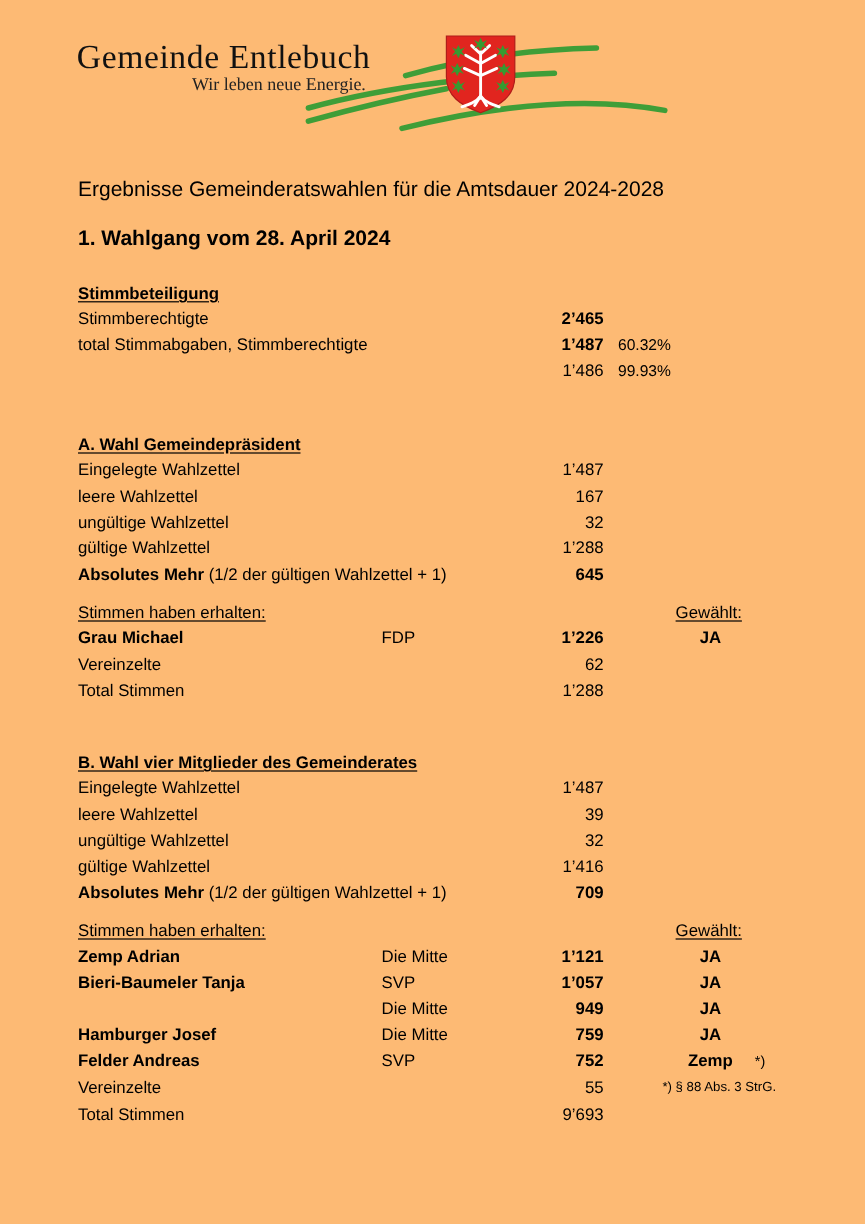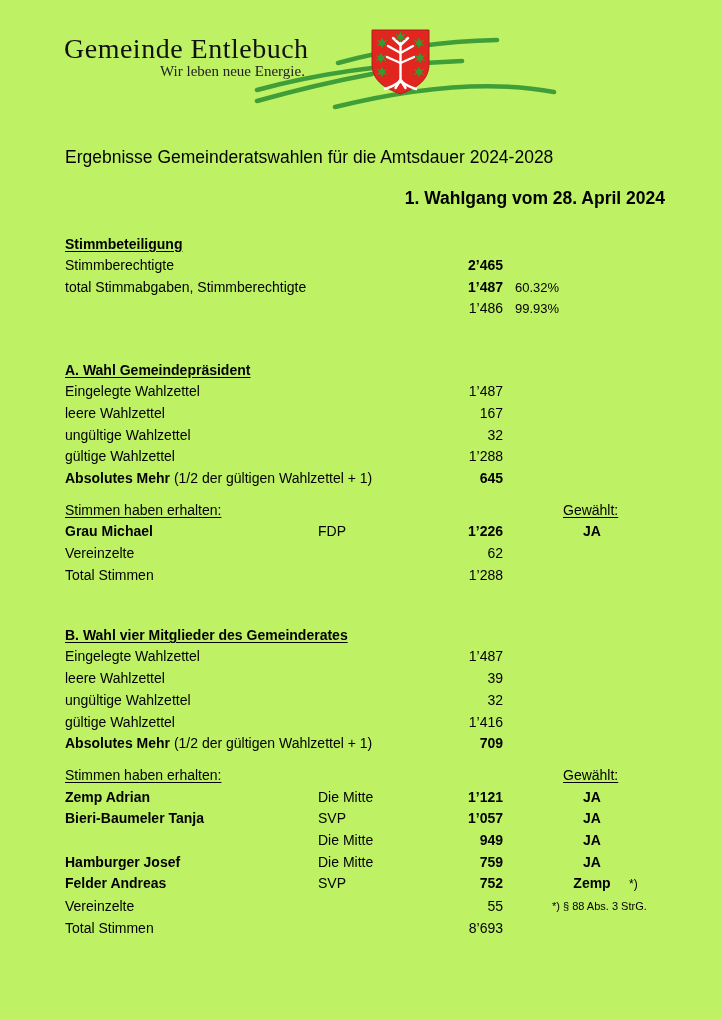--- a/index.html
+++ b/index.html
@@ -1,36 +1,36 @@
 <!DOCTYPE html>
 <html><head>
 <meta charset="utf-8">
 <style>
   * { margin:0; padding:0; box-sizing:border-box; }
   html,body { background:#fff; }
   .page {
-    position:relative; width:721px; height:1020px; background:#bef264;
+    position:relative; width:721px; height:1020px; background:#fdba74;
     font-family:"Liberation Sans", sans-serif; color:#000; overflow:hidden;
   }
   
   .org-name {
     position:absolute; left:64px; top:33px;
     font-family:"Liberation Serif", serif; font-size:28px; color:#111;
     letter-spacing:0.5px; white-space:nowrap;
   }
   .tagline {
     position:absolute; left:160px; top:63px;
     font-family:"Liberation Serif", serif; font-size:15px; color:#222;
     white-space:nowrap;
   }
   .logo-svg { position:absolute; left:240px; top:25px; }
   
   .content { position:absolute; left:65px; top:146px; width:600px; }
   .title   { font-size:17.5px; font-weight:400; line-height:22px; white-space:nowrap; }
-  .subtitle{ font-size:17.5px; font-weight:700; line-height:22px; margin-top:19px;text-align:right; }
+  .subtitle{ font-size:17.5px; font-weight:700; line-height:22px; margin-top:19px; }
   .h-sec {
     font-size:14px; font-weight:700; line-height:22px;
     text-decoration:underline; text-underline-offset:2px;
   }
   .mt-part { margin-top:24px; }
   .mt-secA { margin-top:39px; }
   .mt-secB { margin-top:38px; }
   .mt-res  { margin-top:10px; }
   .trow {
     display:grid; grid-template-columns:253px 102px 83px 162px;
@@ -212,17 +212,17 @@
       <span class="val b">752</span>
       <span class="rightc"><span class="elected">Zemp</span><span class="fnmark">*)</span></span>
     </div>
     <div class="trow">
       <span class="lbl">Vereinzelte</span>
       <span class="val">55</span>
       <span class="rightc fnote">*) § 88 Abs. 3 StrG.</span>
     </div>
     <div class="trow">
       <span class="lbl">Total Stimmen</span>
-      <span class="val">8’693</span>
+      <span class="val">9’693</span>
     </div>
 
   </div>
 </div>
 
 </body></html>

